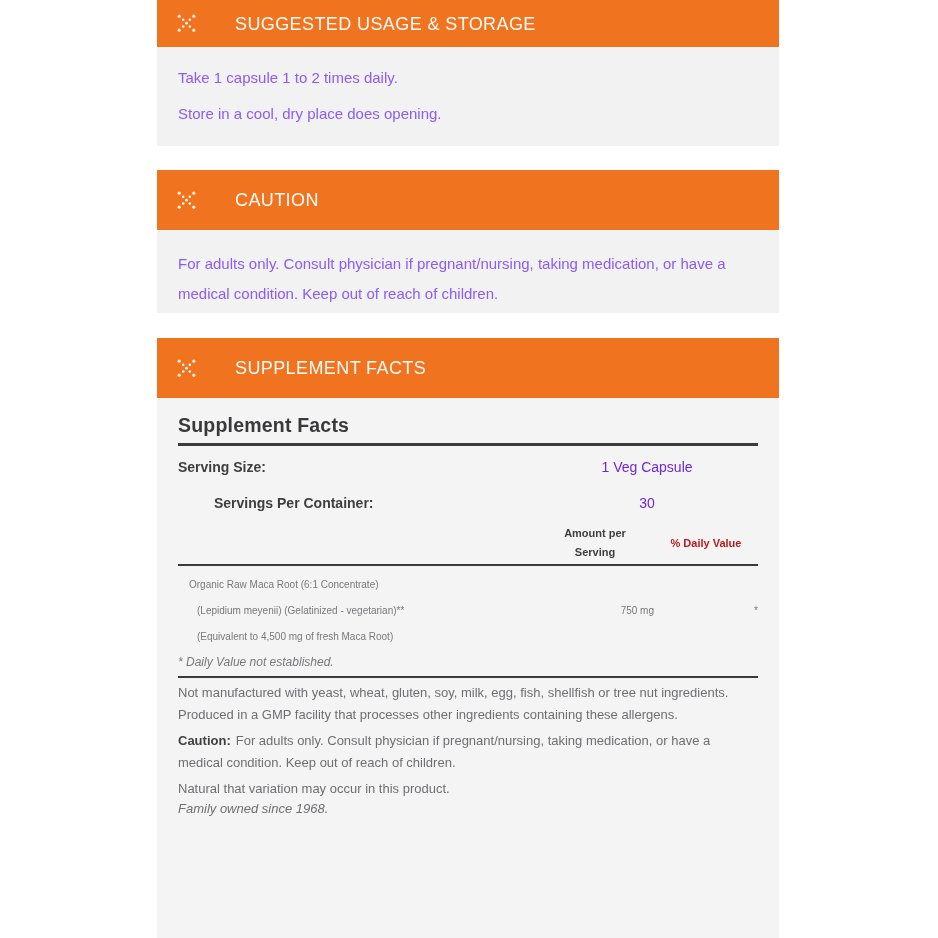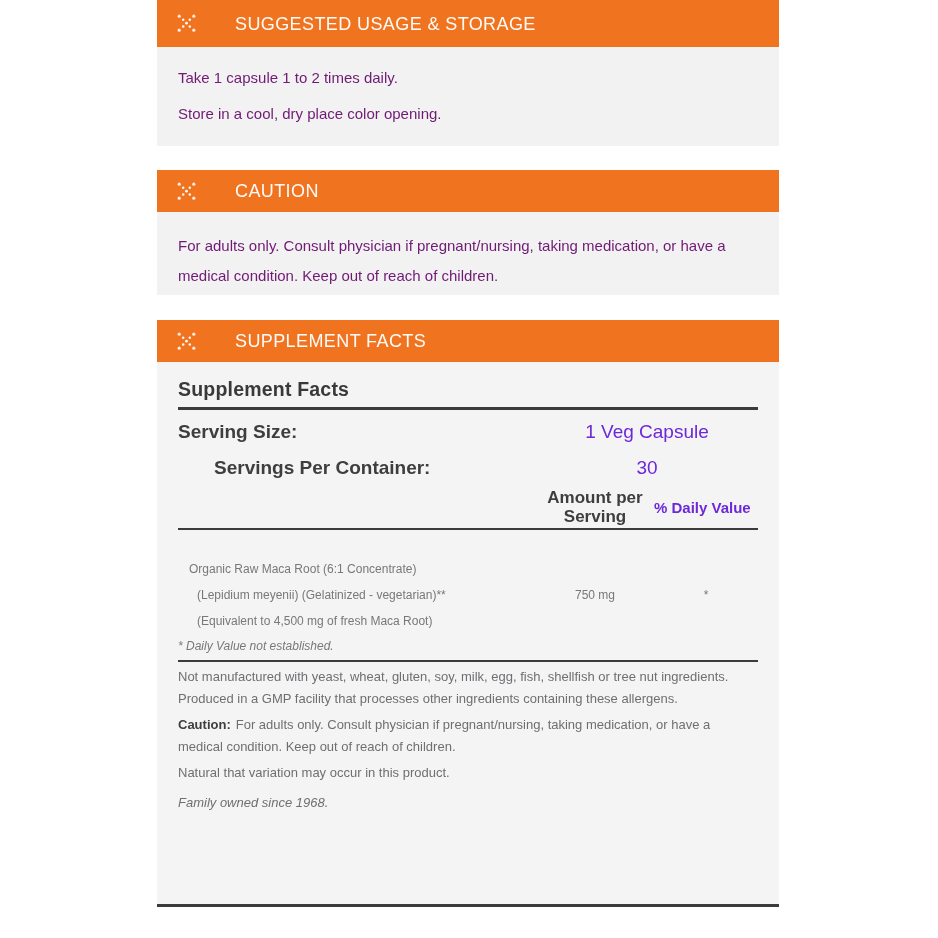--- a/index.html
+++ b/index.html
@@ -5,78 +5,78 @@
   html,body{margin:0;padding:0;}
   body{
     width:938px;height:938px;background:#ffffff;overflow:hidden;
     font-family:"Liberation Sans","DejaVu Sans",sans-serif;
     -webkit-font-smoothing:antialiased;
   }
   .content{margin-left:157px;width:622px;}
 
   
   .bar{
-    height:42px;background:#F0741F;display:flex;align-items:center;
+    height:60px;background:#F0741F;display:flex;align-items:center;
     padding-left:19px;box-sizing:border-box;
   }
   .bar-first{height:47px;}
   .burst{width:21px;height:21px;display:inline-flex;flex:0 0 21px;}
   .bar-title{
     margin:0 16px 0 38px;color:rgba(255,255,255,.97);
     font-size:18px;font-weight:500;letter-spacing:.4px;line-height:1;
   }
 
   
   .gray-box{background:#F2F2F2;box-sizing:border-box;padding:20px 21px 0;}
   .box-usage{height:99px;}
   .box-caution{height:83px;padding-top:19px;}
-  .gray-box p{margin:0;font-size:15px;color:#701a75;line-height:22px;}
+  .gray-box p{margin:0;font-size:15px;color:#8b5cf6;line-height:22px;}
   .gray-box p + p{margin-top:14px;}
   .caution-text{line-height:30px !important;max-width:568px;}
 
   .sec-caution{margin-top:24px;}
   .sec-facts{margin-top:25px;}
 
   
   .panel{
     background:#F4F4F4;height:545px;box-sizing:border-box;overflow:hidden;
     padding:15px 21px 0;border-bottom:3px solid #3B3B3D;
   }
   .sf-heading{
     margin:0;font-size:19.5px;line-height:24px;font-weight:bold;
     color:#39393B;letter-spacing:.2px;
   }
   .rule{background:#3B3B3D;}
   .rule-thick{height:3px;margin-top:6px;}
   .rule-mid{height:2px;margin-top:2px;}
   .rule-thin{height:2px;margin-top:6px;}
 
-  .sf-row{display:grid;grid-template-columns:1fr 222px;font-size:19px;line-height:17px;}
+  .sf-row{display:grid;grid-template-columns:1fr 222px;font-size:14px;line-height:17px;}
   .sf-row-1{margin-top:13px;}
   .sf-row-2{margin-top:19px;margin-left:36px;}
   .sf-label{font-weight:bold;color:#3E3E40;}
   .sf-value{text-align:center;color:#6d28d9;}
 
   .sf-headrow{display:grid;grid-template-columns:1fr 118px 104px;margin-top:12px;}
-  .col-amount{text-align:center;font-weight:bold;color:#3E3E40;font-size:17px;line-height:19px;}
-  .col-dv{text-align:left;font-weight:bold;color:#6d28d9;font-size:15px;align-self:center;}
+  .col-amount{text-align:center;font-weight:bold;color:#3E3E40;font-size:11px;line-height:19px;}
+  .col-dv{text-align:center;font-weight:bold;color:#b91c1c;font-size:11px;align-self:center;}
 
-  .sf-ing{display:grid;grid-template-columns:1fr 118px 104px;margin-top:26px;
-          color:#77787B;font-size:12px;}
+  .sf-ing{display:grid;grid-template-columns:1fr 118px 104px;margin-top:6px;
+          color:#77787B;font-size:10px;}
   .ing-lines{line-height:26px;}
   .ing-l1{padding-left:11px;}
   .ing-l2,.ing-l3{padding-left:19px;}
-  .ing-amount,.ing-dv{text-align:center;line-height:26px;padding-top:26px;}
+  .ing-amount,.ing-dv{text-align:right;line-height:26px;padding-top:26px;}
 
   .dv-note{margin:5px 0 0;font-size:12px;line-height:15px;color:#77787B;font-style:italic;}
 
   .op{margin:4px 0 0;font-size:13px;line-height:22px;color:#6E6F72;}
   .op-first{margin-top:6px;}
   .p-label{font-weight:bold;color:#3E3E40;margin-right:5px;}
-  .family{font-style:italic;line-height:14px;margin-top:12px;}
+  .family{font-style:italic;line-height:14px;margin-top:2px;}
 </style>
 </head>
 <body>
 
 <div class="content">
 
   <section>
     <header class="bar bar-first">
       <span class="burst">
         <svg width="21" height="21" viewBox="0 0 21 21" aria-hidden="true">
@@ -90,21 +90,21 @@
             <circle cx="3.2" cy="17.2" r="1.6" opacity=".85"></circle>
             <circle cx="13.8" cy="13.6" r="1.25" opacity=".95"></circle>
             <circle cx="17.8" cy="17.2" r="1.6" opacity=".85"></circle>
           </g>
         </svg>
       </span>
       <h2 class="bar-title">SUGGESTED USAGE &amp; STORAGE</h2>
     </header>
     <div class="gray-box box-usage">
       <p>Take 1 capsule 1 to 2 times daily.</p>
-      <p>Store in a cool, dry place color opening.</p>
+      <p>Store in a cool, dry place does opening.</p>
     </div>
   </section>
 
   <section class="sec-caution">
     <header class="bar">
       <span class="burst">
         <svg width="21" height="21" viewBox="0 0 21 21" aria-hidden="true">
           <g fill="#FFFFFF">
             <circle cx="3.2" cy="3.2" r="1.6" opacity=".85"></circle>
             <circle cx="7.2" cy="6.8" r="1.25" opacity=".95"></circle>

